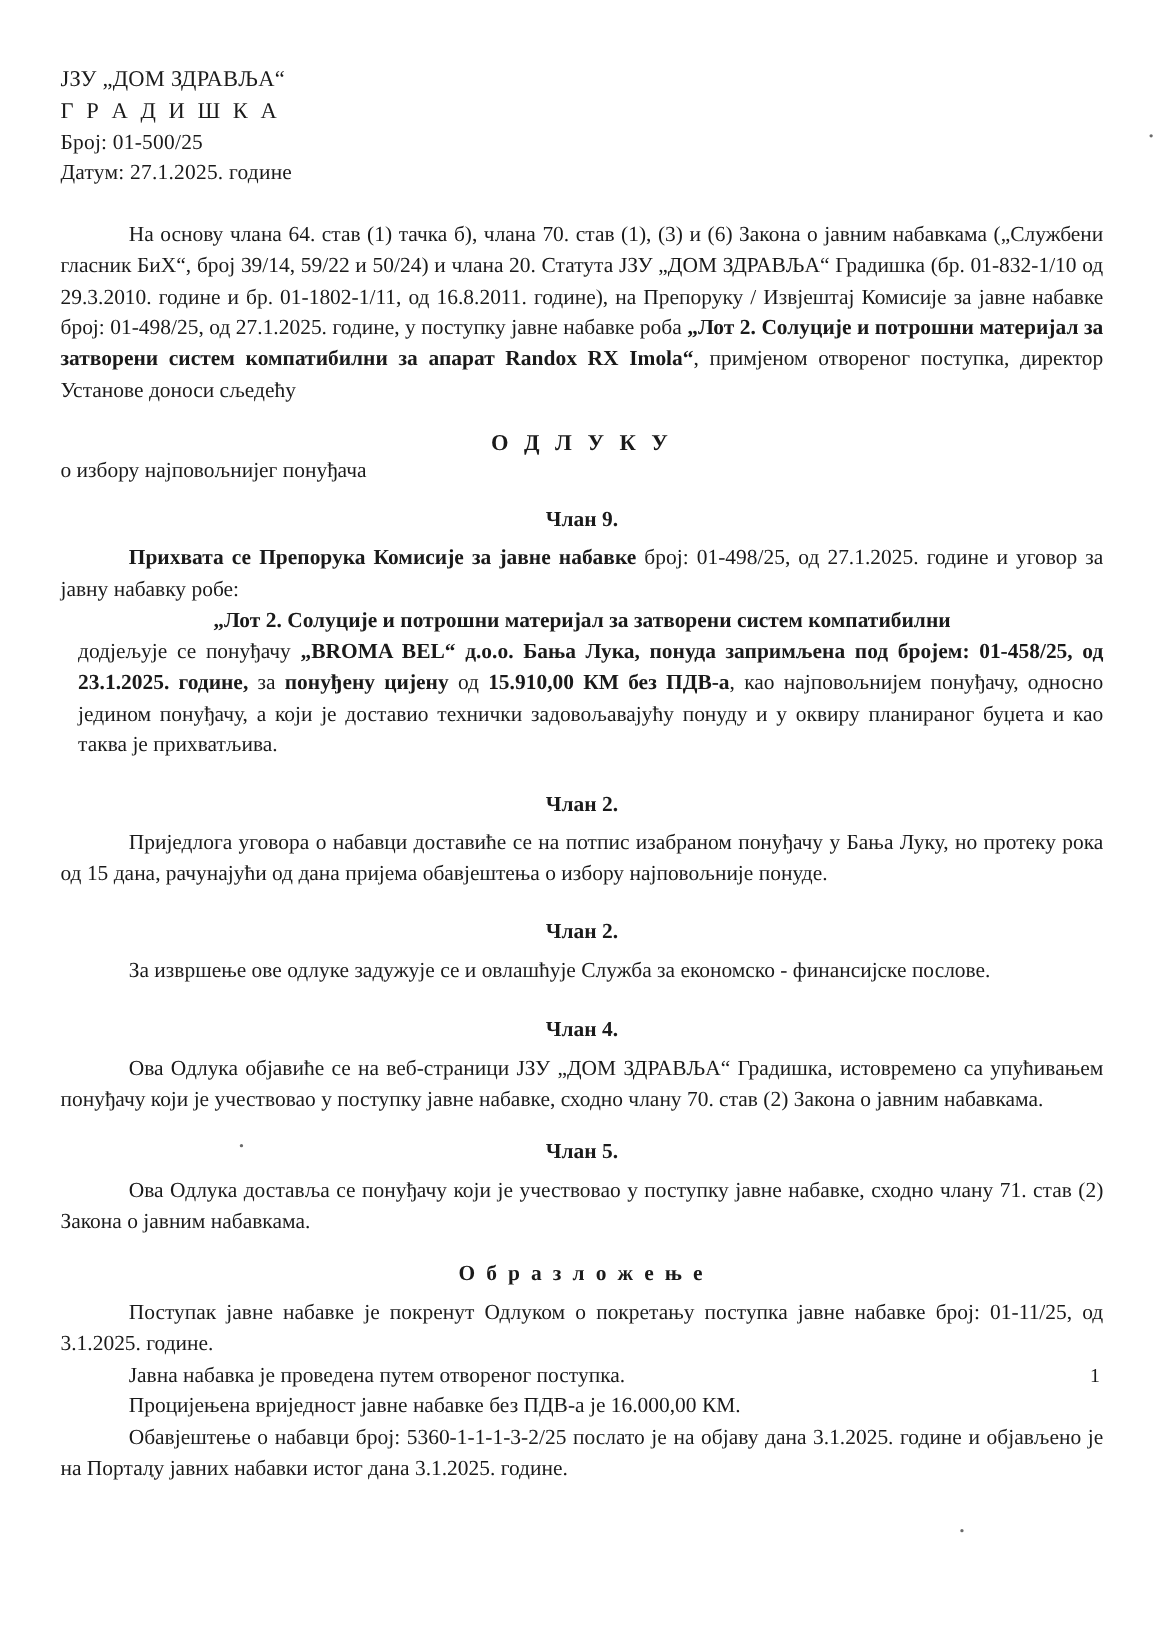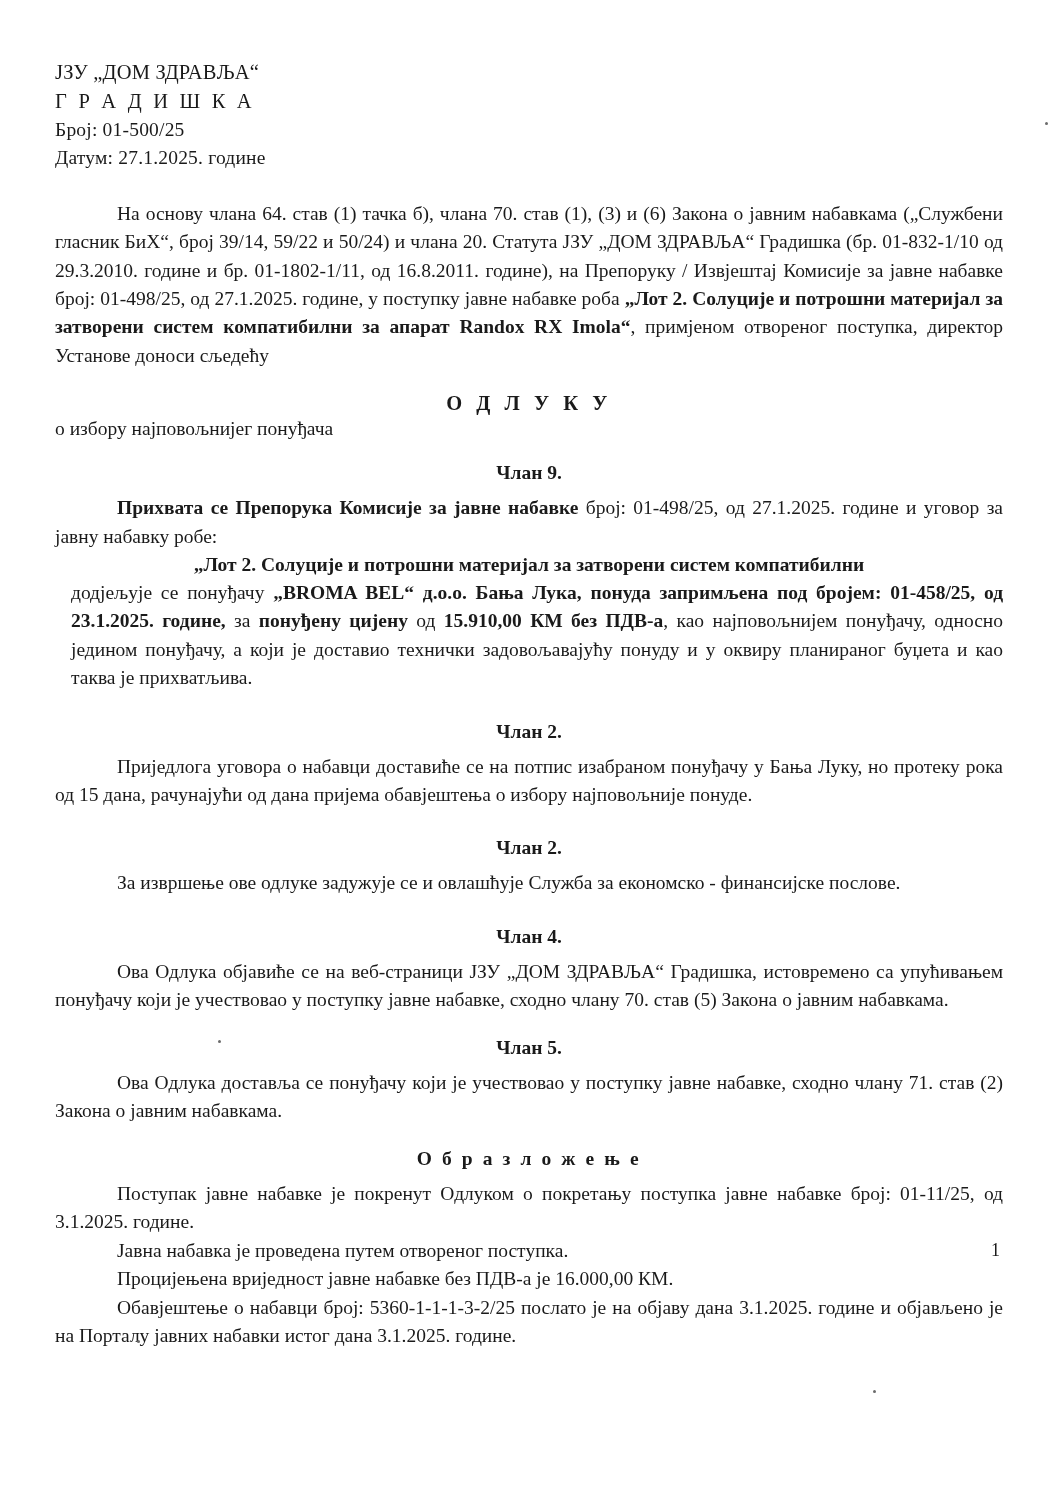--- a/index.html
+++ b/index.html
@@ -145,21 +145,21 @@
     <div class="spacer-28"></div>
 
     <p class="article-head">Члан 2.</p>
     <div class="spacer-10"></div>
     <p class="body-par center">За извршење ове одлуке задужује се и овлашћује Служба за економско - финансијске послове.</p>
 
     <div class="spacer-28"></div>
 
     <p class="article-head">Члан 4.</p>
     <div class="spacer-10"></div>
-    <p class="body-par">Ова Одлука објавиће се на веб-страници ЈЗУ „ДОМ ЗДРАВЉА“ Градишка, истовремено са упућивањем понуђачу који је учествовао у поступку јавне набавке, сходно члану 70. став (5) Закона о јавним набавкама.</p>
+    <p class="body-par">Ова Одлука објавиће се на веб-страници ЈЗУ „ДОМ ЗДРАВЉА“ Градишка, истовремено са упућивањем понуђачу који је учествовао у поступку јавне набавке, сходно члану 70. став (2) Закона о јавним набавкама.</p>
 
     <div class="spacer-22"></div>
 
     <p class="article-head">Члан 5.</p>
     <div class="spacer-10"></div>
     <p class="body-par">Ова Одлука доставља се понуђачу који је учествовао у поступку јавне набавке, сходно члану 71. став (2) Закона о јавним набавкама.</p>
 
     <div class="spacer-22"></div>
 
     <p class="obrazlozenje">О б р а з л о ж е њ е</p>

